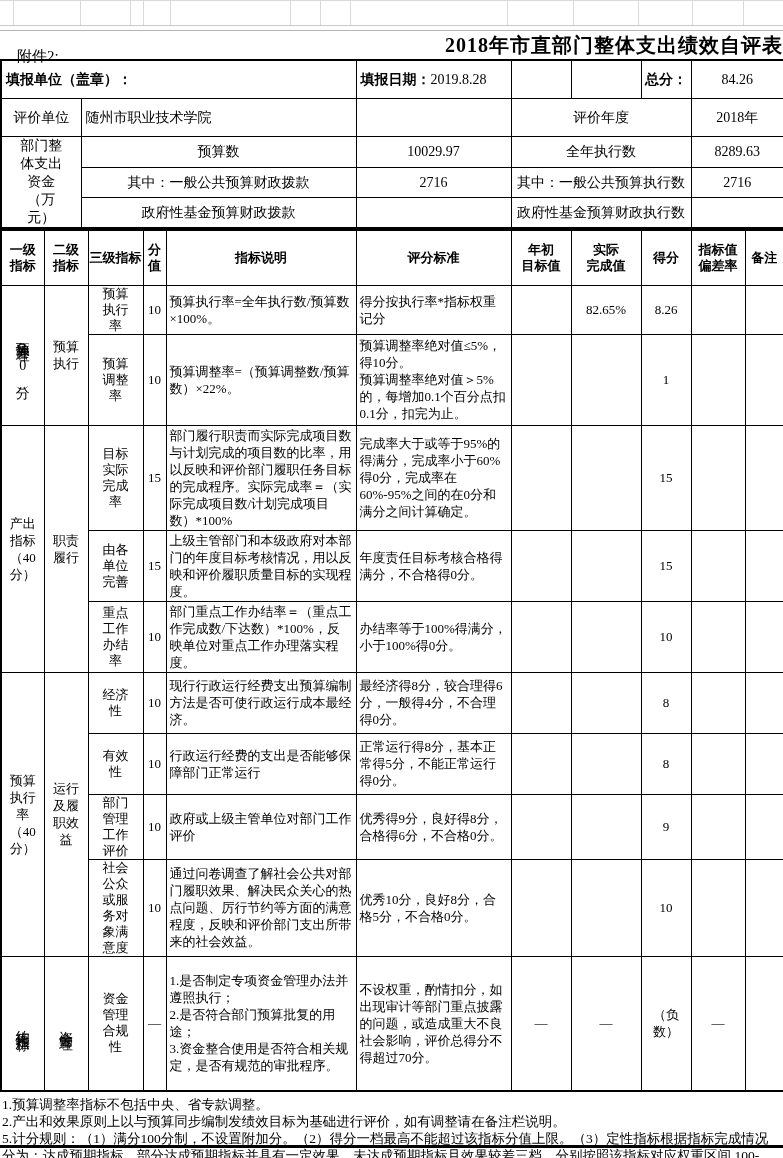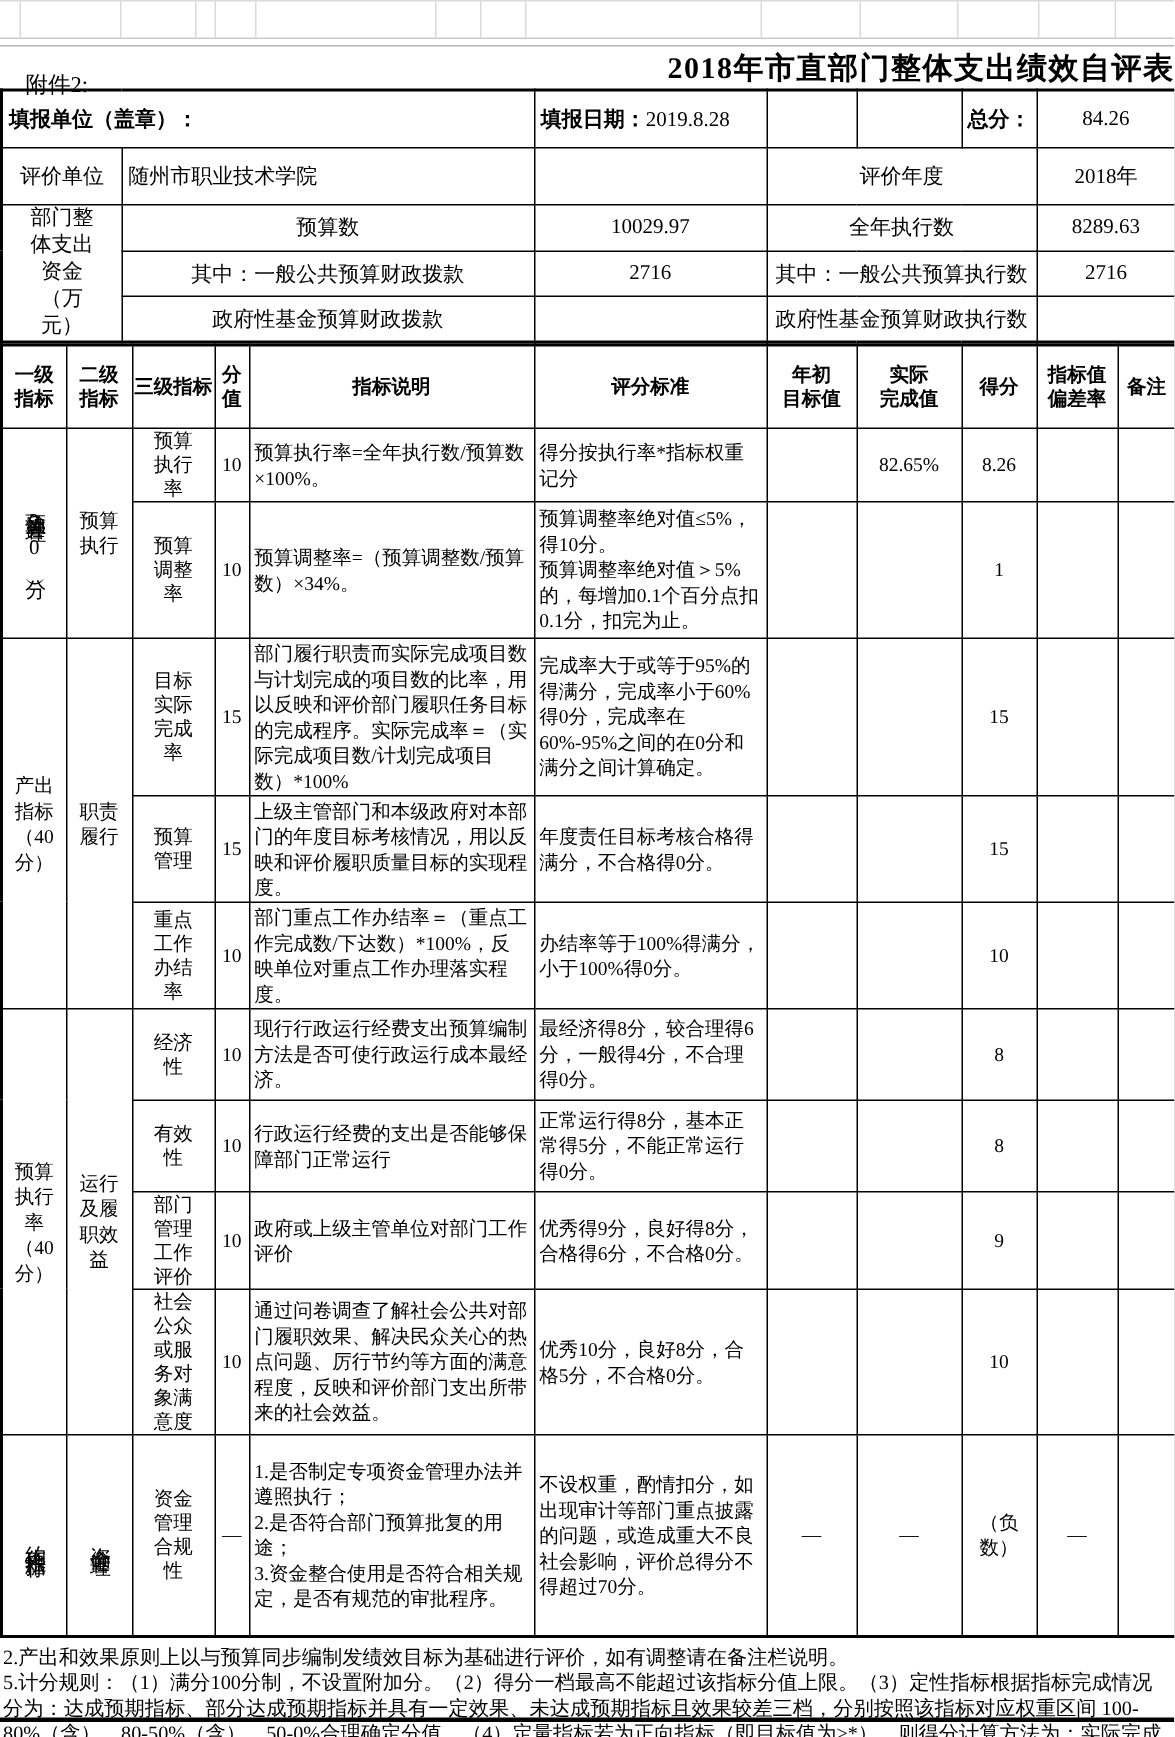--- a/index.html
+++ b/index.html
@@ -151,21 +151,21 @@
       <td class="std">得分按执行率*指标权重记分</td>
       <td></td>
       <td>82.65%</td>
       <td>8.26</td>
       <td></td>
       <td></td>
     </tr>
     <tr style="height:91px">
       <td class="lv3">预算调整率</td>
       <td>10</td>
-      <td class="desc">预算调整率=（预算调整数/预算数）×34%。</td>
+      <td class="desc">预算调整率=（预算调整数/预算数）×22%。</td>
       <td class="std">预算调整率绝对值≤5%，得10分。
 预算调整率绝对值＞5%的，每增加0.1个百分点扣0.1分，扣完为止。</td>
       <td></td>
       <td></td>
       <td>1</td>
       <td></td>
       <td></td>
     </tr>
 
     <tr style="height:96px">
@@ -175,21 +175,21 @@
       <td>15</td>
       <td class="desc">部门履行职责而实际完成项目数与计划完成的项目数的比率，用以反映和评价部门履职任务目标的完成程序。实际完成率＝（实际完成项目数/计划完成项目数）*100%</td>
       <td class="std">完成率大于或等于95%的得满分，完成率小于60%得0分，完成率在60%-95%之间的在0分和满分之间计算确定。</td>
       <td></td>
       <td></td>
       <td>15</td>
       <td></td>
       <td></td>
     </tr>
     <tr style="height:65px">
-      <td class="lv3">预算管理</td>
+      <td class="lv3">由各单位完善</td>
       <td>15</td>
       <td class="desc">上级主管部门和本级政府对本部门的年度目标考核情况，用以反映和评价履职质量目标的实现程度。</td>
       <td class="std">年度责任目标考核合格得满分，不合格得0分。</td>
       <td></td>
       <td></td>
       <td>15</td>
       <td></td>
       <td></td>
     </tr>
     <tr style="height:57px">
@@ -263,19 +263,20 @@
       <td>—</td>
       <td>—</td>
       <td style="line-height:17px">（负数）</td>
       <td>—</td>
       <td></td>
     </tr>
   </tbody>
     </table>
 
   <div id="notes">
+    <div>1.预算调整率指标不包括中央、省专款调整。</div>
     <div>2.产出和效果原则上以与预算同步编制发绩效目标为基础进行评价，如有调整请在备注栏说明。</div>
     <div>5.计分规则：（1）满分100分制，不设置附加分。（2）得分一档最高不能超过该指标分值上限。（3）定性指标根据指标完成情况分为：达成预期指标、部分达成预期指标并具有一定效果、未达成预期指标且效果较差三档，分别按照该指标对应权重区间 100-80%（含），80-50%（含），50-0%合理确定分值。（4）定量指标若为正向指标（即目标值为≥*），则得分计算方法为：实际完成值/年初目标值*该指标权重，若为反向指标（即目标值为≤*），则得分计算方法为：年初目标值/实际完成值*该指标权重。（5）约束性指标以负数记分。</div>
 
   </div>
 
   <div id="bottomline"></div>
 </div>
 
 </body></html>

